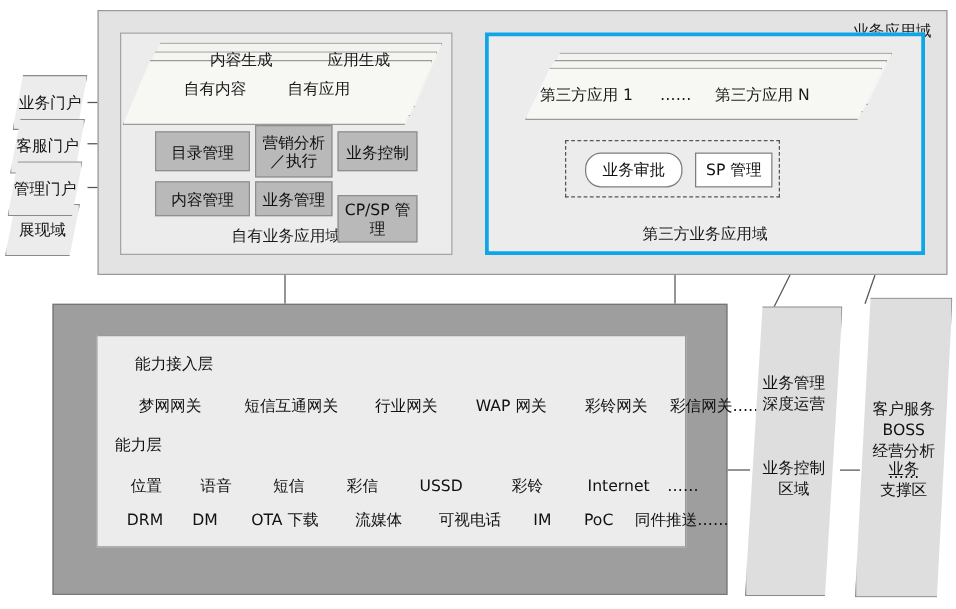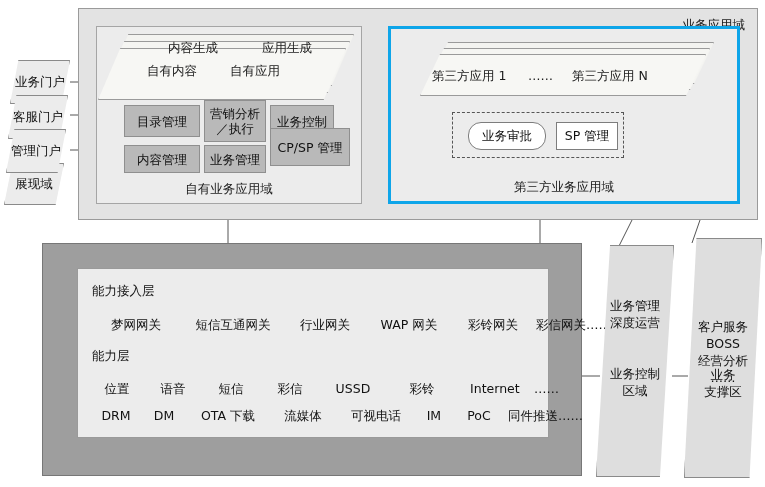--- a/index.html
+++ b/index.html
@@ -273,21 +273,21 @@
   </div>
   <div class="fn" style="left:270px; top:105px; width:64px; height:32px;">
     <span>业务控制</span>
   </div>
   <div class="fn" style="left:124px; top:145px; width:76px; height:28px;">
     <span>内容管理</span>
   </div>
   <div class="fn" style="left:204px; top:145px; width:62px; height:28px;">
     <span>业务管理</span>
   </div>
-  <div class="fn" style="left:270px; top:128px; width:80px; height:38px;">
+  <div class="fn" style="left:270px; top:156px; width:64px; height:38px;">
     <span>CP/SP 管理</span>
   </div>
 
   <div class="box" id="third-domain">
     <div id="third-domain-label">第三方业务应用域</div>
   </div>
 
   <div class="sheet" style="left:428px; top:42px; width:284px; height:40px; clip-path: polygon(7% 0, 100% 0, 93% 100%, 0 100%); background:#f3f3f0;">
   </div>
   <div class="sheet" style="left:424px; top:48px; width:284px; height:40px; clip-path: polygon(7% 0, 100% 0, 93% 100%, 0 100%); background:#f5f5f2;">
@@ -301,21 +301,21 @@
   <div id="dashed-area"></div>
   <div class="wbox" style="left:468px; top:122px; width:78px; height:28px;border-radius:13px;">
     <span>业务审批</span>
   </div>
   <div class="wbox" style="left:556px; top:122px; width:62px; height:28px;">
     <span>SP 管理</span>
   </div>
 
   <div class="box" id="cap-domain">
     <div id="cap-inner">
-      <div class="cap-head" style="top:14px;">能力接入层</div>
+      <div class="cap-head" style="top:14px;margin-left:16px;">能力接入层</div>
       <div class="cap-row" style="top:48px;">
         <span style="width:88px;">梦网网关</span>
         <span style="width:98px;">短信互通网关</span>
         <span style="width:78px;">行业网关</span>
         <span style="width:82px;">WAP 网关</span>
         <span style="width:78px;">彩铃网关</span>
         <span>彩信网关……</span>
       </div>
       <div class="cap-head" style="top:79px;">能力层</div>
       <div class="cap-row" style="top:112px;">

